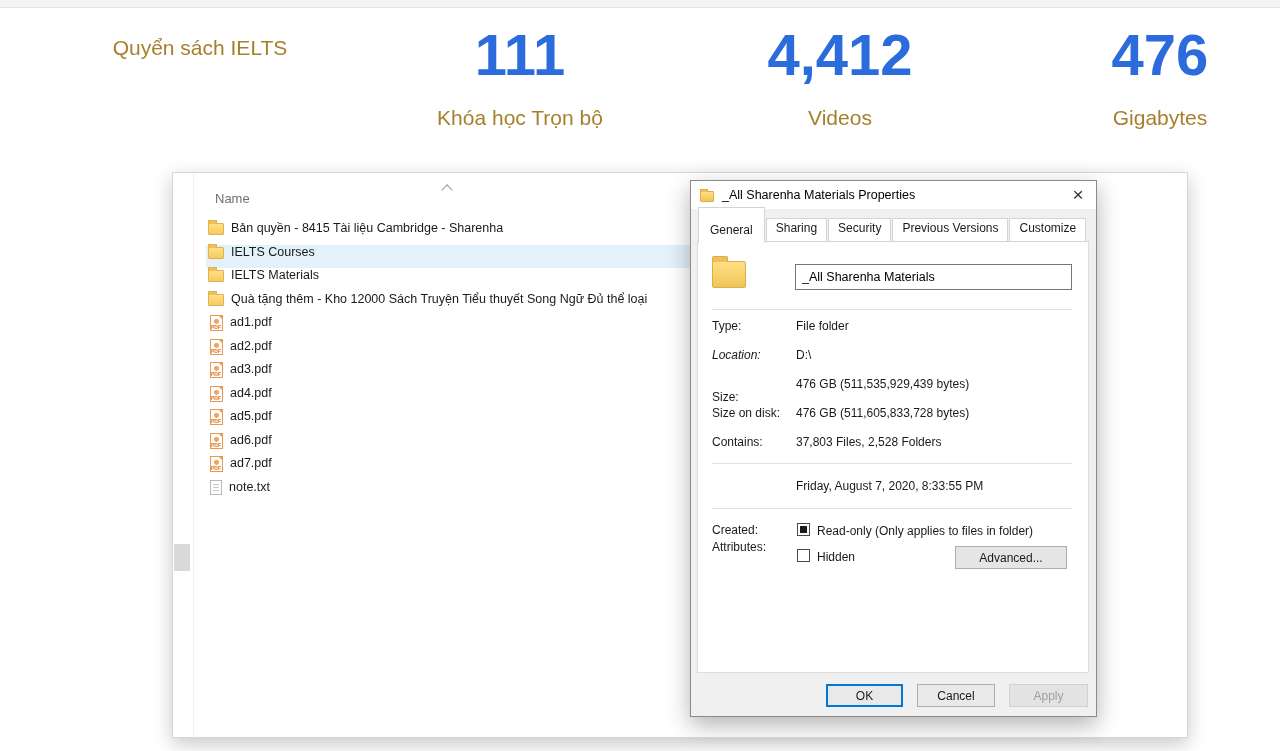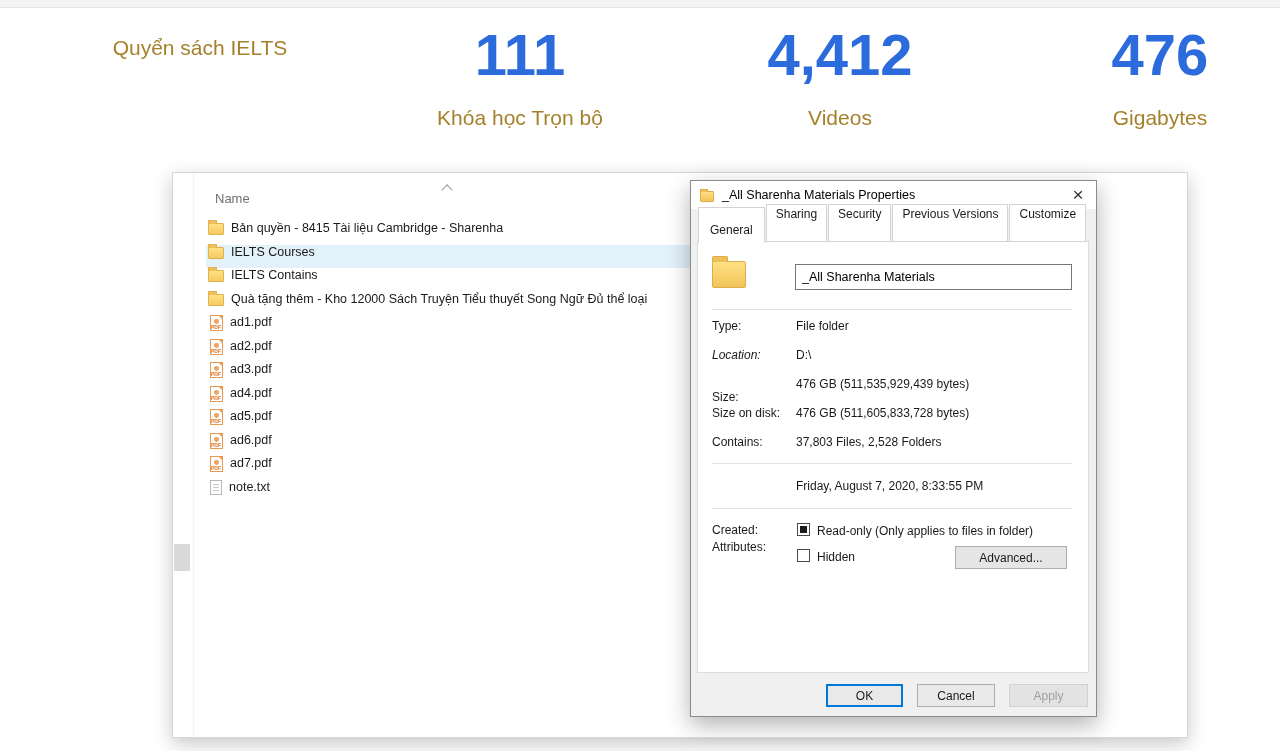--- a/index.html
+++ b/index.html
@@ -69,21 +69,21 @@
   .dialog { position:absolute; left:517px; top:7px; width:407px; height:537px;
     background:#f0f0f0; border:1px solid #8b8b8b;
     box-shadow:0 8px 22px rgba(0,0,0,0.30); }
   .titlebar { position:absolute; left:0; top:0; right:0; height:28px; background:#fff;
     display:flex; align-items:center; padding-left:9px; }
   .title-text { font-size:12.5px; margin-left:8px; color:#000; }
   .close-btn { position:absolute; right:0; top:0; width:36px; height:28px;
     display:flex; align-items:center; justify-content:center;
     font-size:19px; color:#333; cursor:default; }
   .tabs { position:absolute; left:7px; top:37px; height:24px; display:flex; align-items:flex-end; }
-  .tab { font-size:12px; padding:2px 9px 20px; background:#fff; border:1px solid #d4d4d4;
+  .tab { font-size:12px; padding:2px 9px 6px; background:#fff; border:1px solid #d4d4d4;
     margin-right:1px; color:#1a1a1a; position:relative; z-index:1; }
   .tab.active { padding:15px 11px 5px; z-index:3; border-bottom:1px solid #fff; margin-bottom:-1px;text-align:right; }
   .panel { position:absolute; left:6px; top:60px; width:392px; height:432px;
     background:#fff; border:1px solid #dcdcdc; }
   .p-sep { position:absolute; left:14px; width:360px; height:1px; background:#e0e0e0; }
   .p-label { position:absolute; left:14px; font-size:12px; }
   .p-value { position:absolute; left:98px; font-size:12px; }
   .name-input { position:absolute; left:97px; top:22px; width:277px; height:26px;
     border:1px solid #767676; font-size:12.5px; padding:0 6px; background:#fff;
     font-family:"Liberation Sans","DejaVu Sans",sans-serif; }
@@ -133,21 +133,21 @@
       <div class="file-row">
         <span class="icon-folder-sm"></span>
         <span class="file-label">Bản quyền - 8415 Tài liệu Cambridge - Sharenha</span>
       </div>
       <div class="file-row selected">
         <span class="icon-folder-sm"></span>
         <span class="file-label">IELTS Courses</span>
       </div>
       <div class="file-row">
         <span class="icon-folder-sm"></span>
-        <span class="file-label">IELTS Contains</span>
+        <span class="file-label">IELTS Materials</span>
       </div>
       <div class="file-row">
         <span class="icon-folder-sm"></span>
         <span class="file-label">Quà tặng thêm - Kho 12000  Sách Truyện Tiểu thuyết Song Ngữ Đủ thể loại</span>
       </div>
       <div class="file-row">
         <span class="icon-pdf"></span>
         <span class="file-label">ad1.pdf</span>
       </div>
       <div class="file-row">

